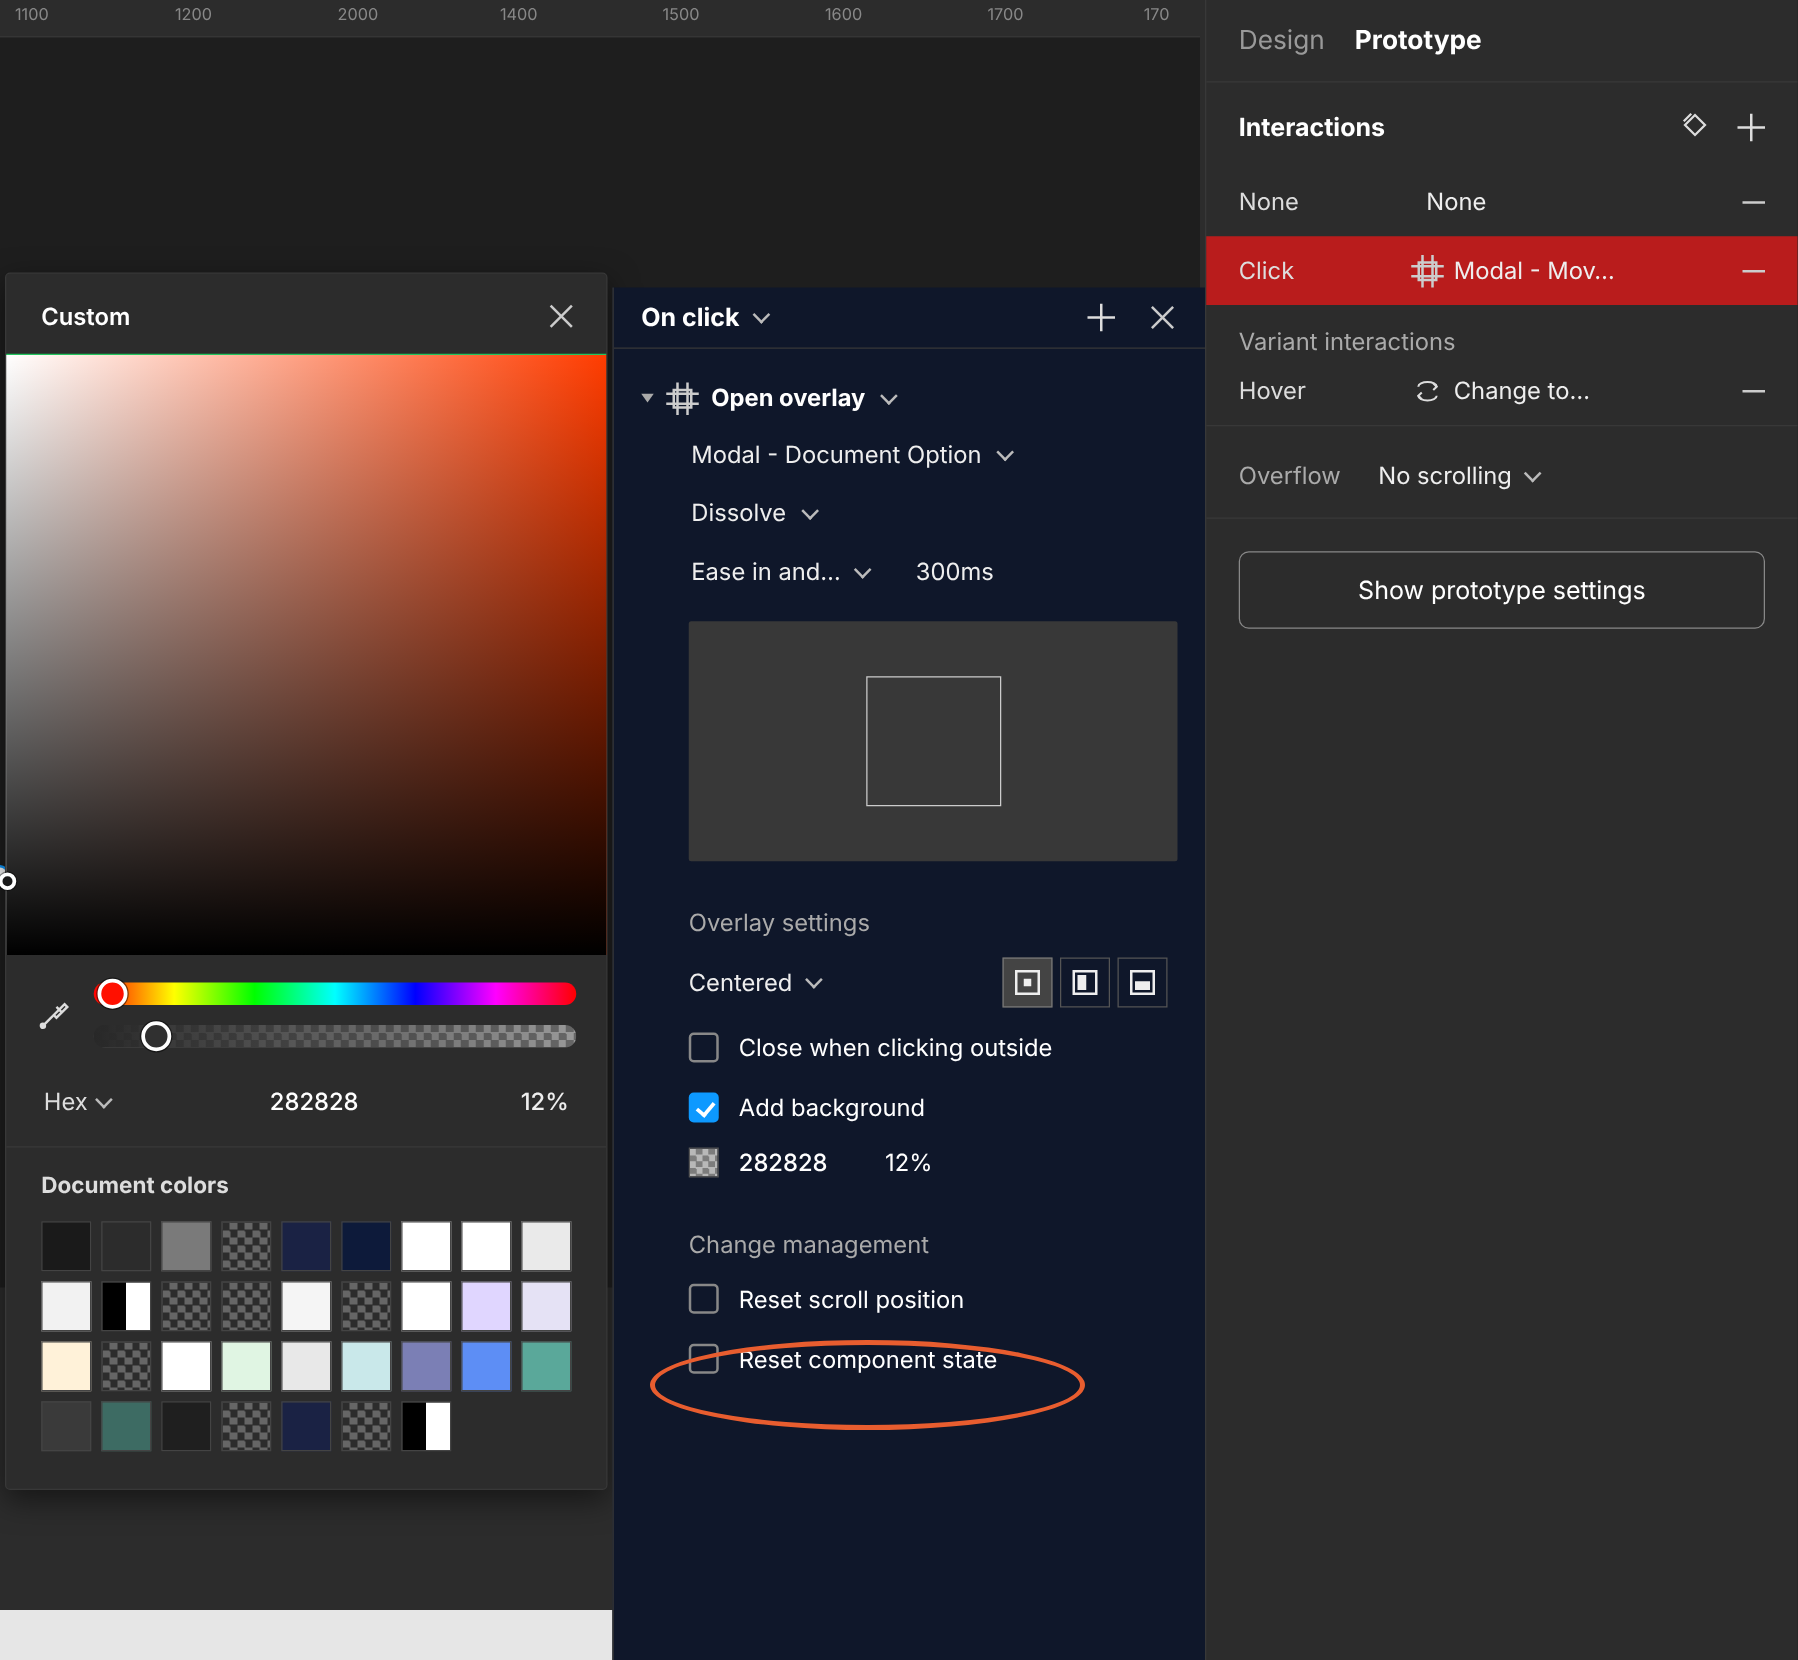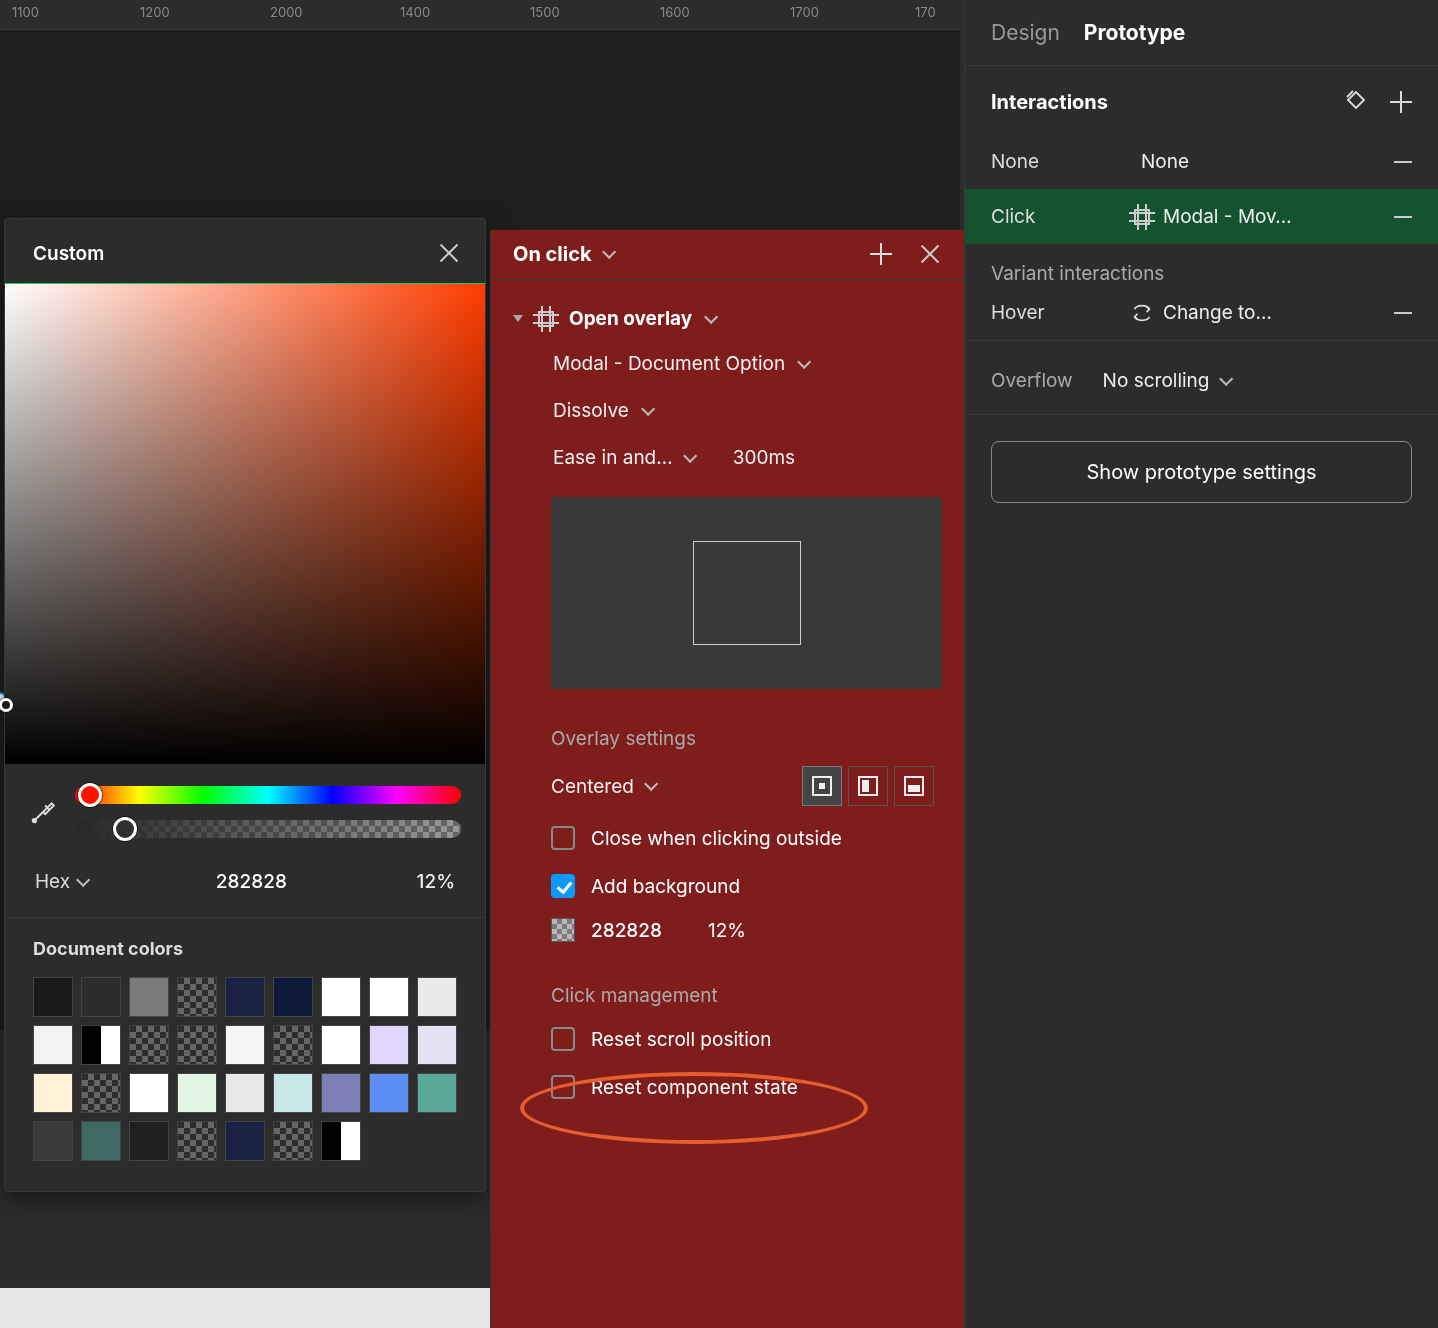--- a/index.html
+++ b/index.html
@@ -128,21 +128,21 @@
   .swatch { width:40px; height:40px; border:1px solid #444; }
   .sw-checker {
     background: repeating-conic-gradient(#666 0 25%, #2c2c2c 0 50%) 0 0/12px 12px;
   }
 
   
   .int-panel {
     position:absolute;
     top:230px; left:490px;
     width:474px; height:1098px;
-    background:#7f1d1d;
+    background:#0f172a;
     border-left:1px solid #383838;
     overflow:hidden;
   }
   .int-header {
     display:flex; align-items:center; justify-content:space-between;
     padding: 12px 22px;
     border-bottom:1px solid #383838;
   }
   .int-header .trigger { font-size:20px; font-weight:700; display:flex; align-items:center; gap:10px; }
   .int-header .actions { display:flex; align-items:center; gap:26px; }
@@ -263,21 +263,21 @@
   .side-head { display:flex; align-items:center; justify-content:space-between; margin-bottom:18px;}
   .side-head .t { font-size:20px; font-weight:700;}
   .side-head .icons { display:flex; gap:22px; align-items:center;}
 
   .int-item {
     display:flex; align-items:center; justify-content:flex-end;
     padding: 16px 26px; font-size:19px;
   }
   .int-item .left { display:flex; gap:16px; align-items:center; color:#ddd;}
   .int-item .mid { flex:1; color:#eee; margin-left:10px;}
-  .int-item.selected { background:#14532d;}
+  .int-item.selected { background:#b91c1c;}
   .minus { width:18px; height:2px; background:#ccc; }
 
   .variant-title { color:#aaa; font-size:19px; padding: 18px 26px 0 26px; }
 
   .swap-icon { width:22px;height:22px;position:relative;}
   .swap-icon svg{width:22px;height:22px;}
 
   .overflow-row {
     display:flex; align-items:center; gap:30px; padding-top:6px;
     font-size:19px;
@@ -468,21 +468,21 @@
       <div class="checkbox checked"></div>
       <span>Add background</span>
     </div>
 
     <div class="bg-color-row">
       <div class="color-chip"></div>
       <span class="bg-hex">282828</span>
       <span class="bg-pct">12%</span>
     </div>
 
-    <div class="section-title" style="padding-top:34px">Click management</div>
+    <div class="section-title" style="padding-top:34px">Change management</div>
 
     <div class="check-row">
       <div class="checkbox"></div>
       <span>Reset scroll position</span>
     </div>
 
     <div class="check-row">
       <div class="checkbox"></div>
       <span>Reset component state</span>
     </div>

